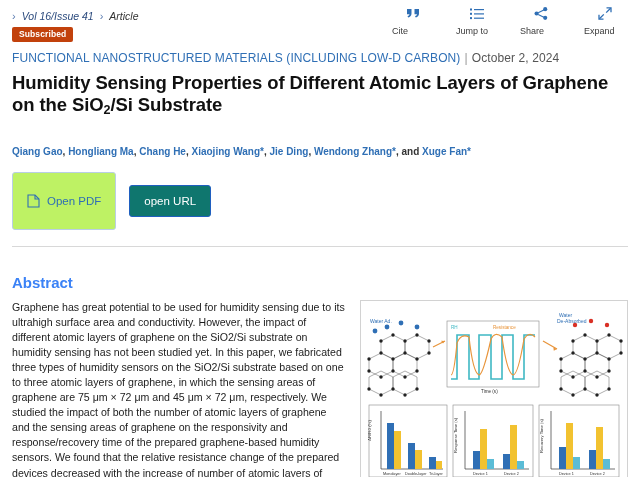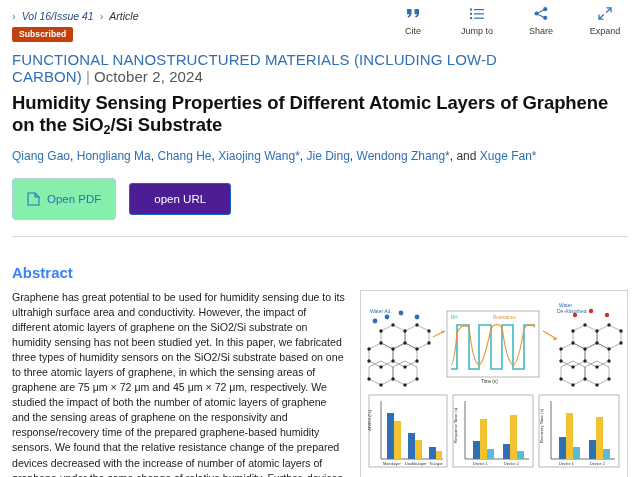--- a/index.html
+++ b/index.html
@@ -45,21 +45,21 @@
   
   .toolbar {
     position: absolute;
     top: 6px;
     right: 14px;
     display: flex;
     gap: 22px;
   }
   .tool {
     width: 42px;
-    text-align: center;
+    text-align: left;
     color: #2b6cb0;
     cursor: pointer;
   }
   .tool .glyph {
     display: block;
     height: 17px;
     line-height: 17px;
     font-size: 15px;
     color: #2f6fb5;
   }
@@ -67,73 +67,74 @@
     display: block;
     font-size: 9px;
     color: #3a3a3a;
     margin-top: 3px;
   }
   .tool svg { display: block; margin: 0 auto; }
 
   
   .meta {
     margin-top: 9px;
-    font-size: 15px;
+    font-size: 12px;
     color: #555;
     letter-spacing: .1px;
   }
   .meta .seclink { color: #2f6fb5; cursor: pointer; }
   .meta .divider { color: #999; margin: 0 4px; }
 
   
   h1.title {
     font-size: 18.5px;
     line-height: 1.22;
     font-weight: bold;
     margin: 7px 0 0 0;
     color: #111;
     letter-spacing: -.1px;
   }
   sub { font-size: 0.68em; vertical-align: -0.22em; }
 
   
   .authors {
-    margin-top: 9px;
-    font-size: 12px;
+    margin-top: 26px;
+    font-size: 10px;
     color: #2f6fb5;
     line-height: 1.5;
+    font-weight: bold;
   }
   .authors .au { cursor: pointer; }
   .authors .plain { color: #333; }
 
   
   .actions {
     margin-top: 13px;
     display: flex;
     align-items: center;
     gap: 13px;
   }
   .btn {
     display: inline-flex;
     align-items: center;
     gap: 7px;
     border: 1px solid #b9cfe4;
     border-radius: 3px;
-    background: #86efac;
+    background: #bef264;
     color: #2f6fb5;
     font-size: 11.5px;
-    padding: 13px 14px;
+    padding: 21px 14px;
     cursor: pointer;
     white-space: nowrap;
   }
   .btn.primary {
-    background: #4c1d95;
+    background: #0f766e;
     border-color: #1f5fc0;
     color: #ffffff;
-    padding: 9px 24px;
+    padding: 9px 14px;
   }
   .btn svg { display: block; }
 
   
   hr.rule {
     border: none;
     border-top: 1px solid #d8d8d8;
     margin: 16px 0 0 0;
   }
   h2.abstract-h {

